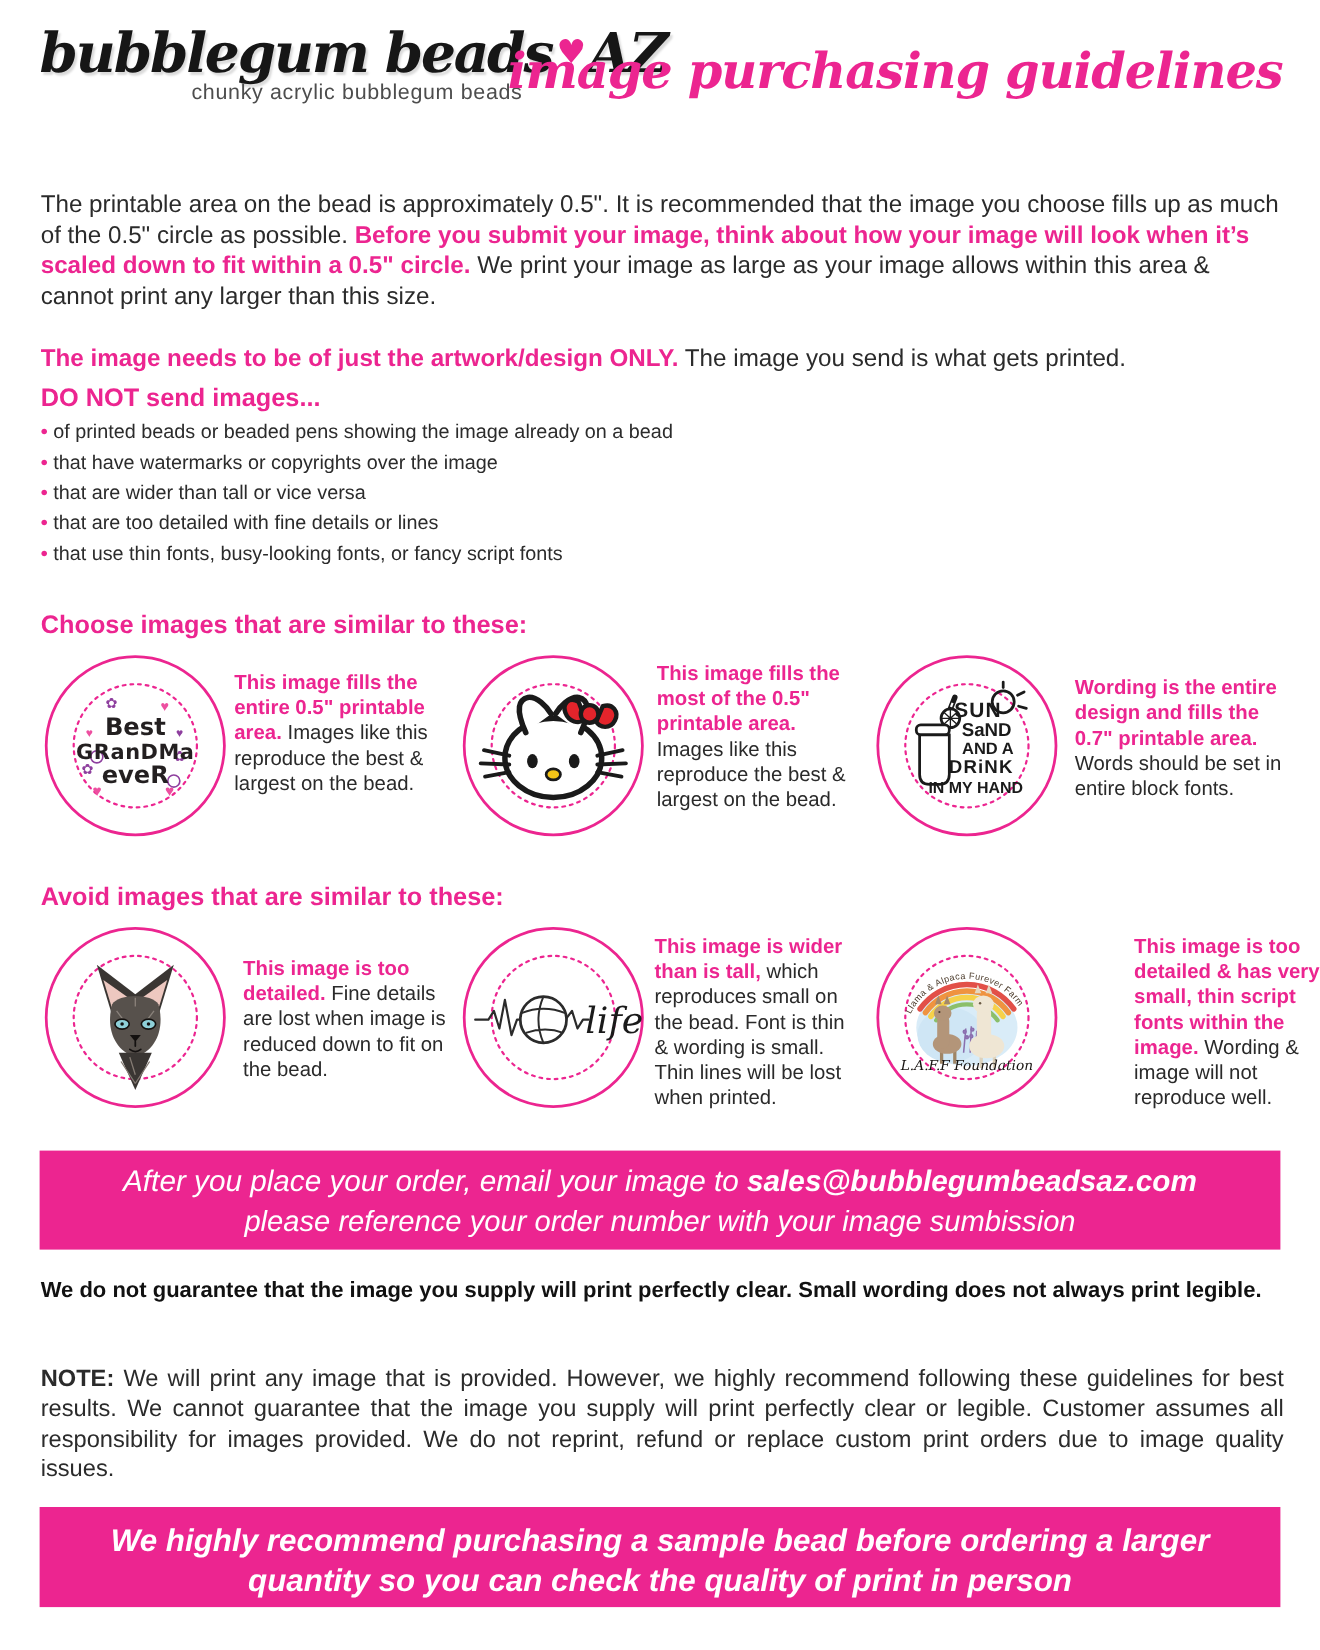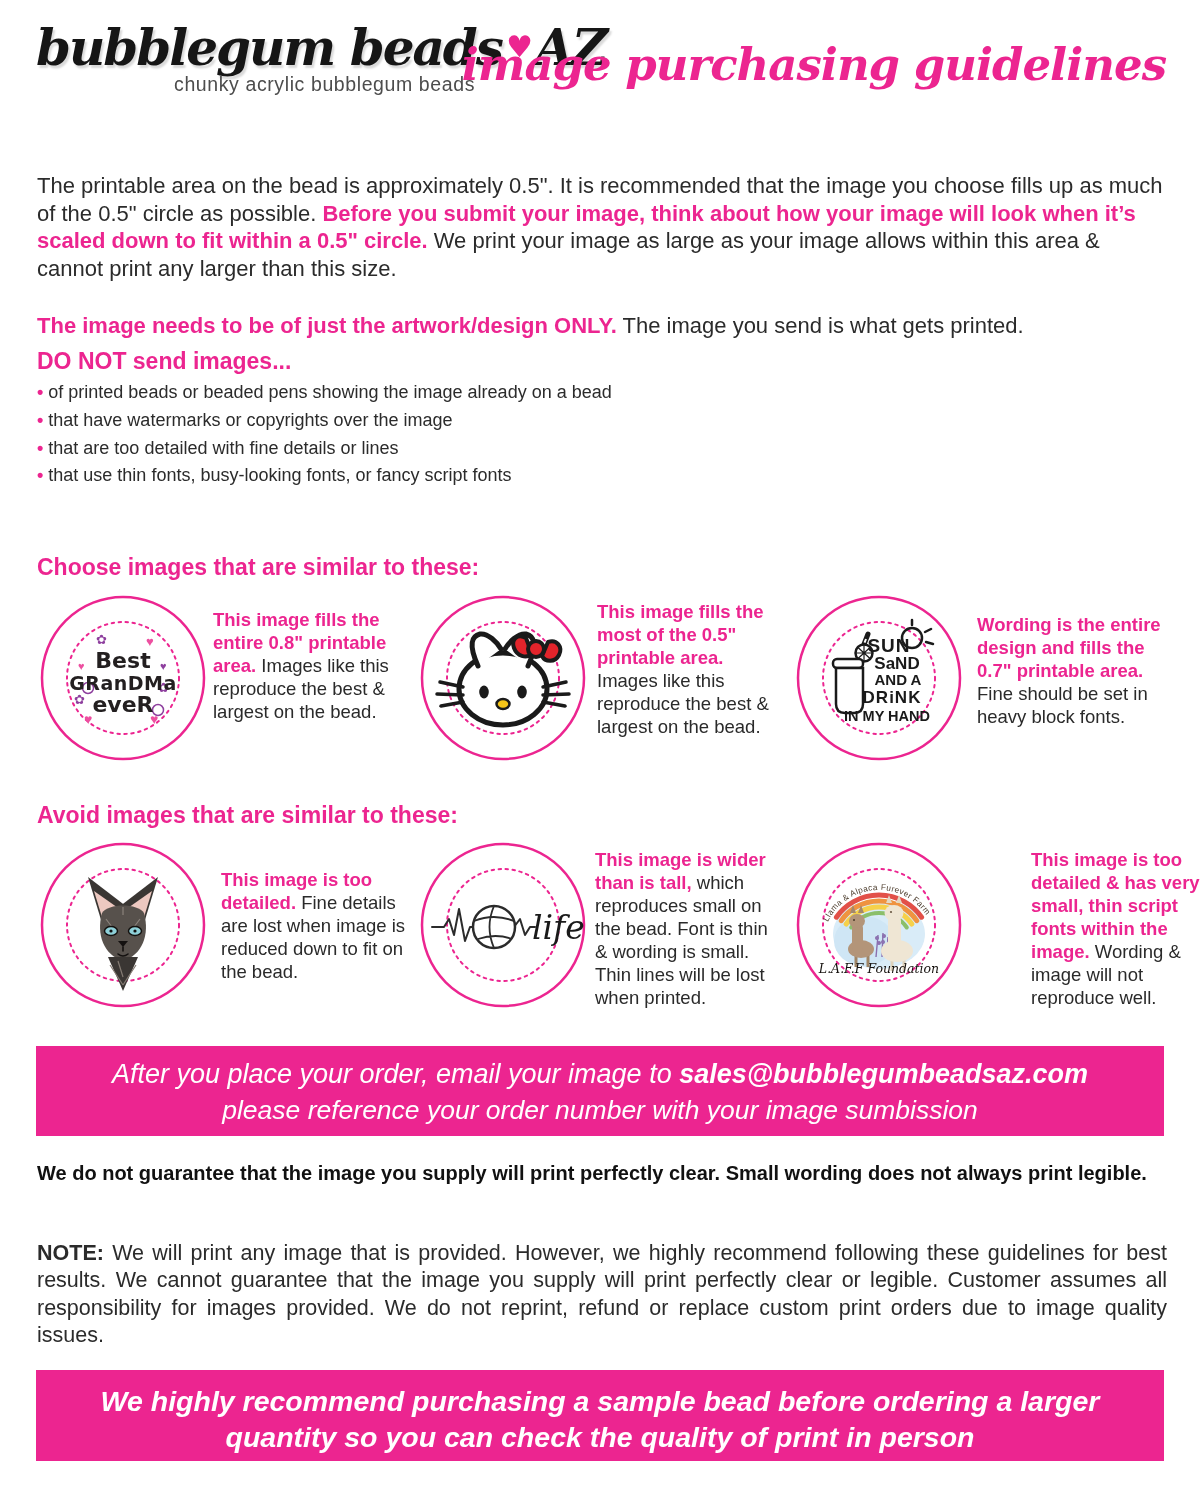--- a/index.html
+++ b/index.html
@@ -76,20 +76,21 @@
   </div>
   <h1 class="page-title">image purchasing guidelines</h1>
 
   <p class="copy p1"><span>The printable area on the bead is approximately 0.5". It is recommended that the image you choose fills up as much of the 0.5" circle as possible. </span><span class="pinkbold">Before you submit your image, think about how your image will look when it’s scaled down to fit within a 0.5" circle.</span><span> We print your image as large as your image allows within this area &amp; cannot print any larger than this size.</span></p>
   <p class="copy p2"><span class="pinkbold">The image needs to be of just the artwork/design ONLY.</span><span> The image you send is what gets printed.</span></p>
 
   <h2 class="sec-h donot-h">DO NOT send images...</h2>
   <ul class="donot-list">
     <li>of printed beads or beaded pens showing the image already on a bead</li>
     <li>that have watermarks or copyrights over the image</li>
+    <li>that are wider than tall or vice versa</li>
     <li>that are too detailed with fine details or lines</li>
     <li>that use thin fonts, busy-looking fonts, or fancy script fonts</li>
   </ul>
 
   <h2 class="sec-h choose-h">Choose images that are similar to these:</h2>
 
   <svg class="bead r1 c1" viewBox="0 0 170 172">
     <circle cx="85" cy="86" r="81" fill="#fff" stroke="#EC2590" stroke-width="2.5"></circle>
     <circle cx="85" cy="86" r="56" fill="none" stroke="#EC2590" stroke-width="2" stroke-dasharray="2.5,4.5" stroke-linecap="round"></circle>
     <g>
@@ -103,21 +104,21 @@
       <text x="112" y="132" font-size="14" fill="#ED4FA0">♥</text>
       <circle cx="50" cy="96" r="5.5" fill="none" stroke="#8E3F9E" stroke-width="1.5"></circle>
       <circle cx="120" cy="118" r="5.5" fill="none" stroke="#8E3F9E" stroke-width="1.5"></circle>
     </g>
     <g font-family="DejaVu Sans, sans-serif" font-weight="bold" fill="#231F20" text-anchor="middle">
       <text x="85" y="76" font-size="22">Best</text>
       <text x="85" y="98" font-size="19" letter-spacing="0.5">GRanDMa</text>
       <text x="85" y="120" font-size="22">eveR</text>
     </g>
   </svg>
-  <div class="cap cap1"><span class="capb">This image fills the entire 0.8" printable area.</span><span> Images like this reproduce the best &amp; largest on the bead.</span></div>
+  <div class="cap cap1"><span class="capb">This image fills the entire 0.5" printable area.</span><span> Images like this reproduce the best &amp; largest on the bead.</span></div>
 
   <svg class="bead r1 c2" viewBox="0 0 170 172">
     <circle cx="85" cy="86" r="81" fill="#fff" stroke="#EC2590" stroke-width="2.5"></circle>
     <circle cx="85" cy="86" r="56" fill="none" stroke="#EC2590" stroke-width="2" stroke-dasharray="2.5,4.5" stroke-linecap="round"></circle>
     <g>
       <ellipse cx="85" cy="97" rx="44" ry="36" fill="#fff" stroke="#1a1a1a" stroke-width="5"></ellipse>
       <path d="M60,74 C50,52 54,44 62,42 C70,41 79,50 83,57" fill="#fff" stroke="#1a1a1a" stroke-width="5" stroke-linecap="round"></path>
       <path d="M110,74 C120,52 116,44 108,42 C100,41 91,50 87,57" fill="#fff" stroke="#1a1a1a" stroke-width="5" stroke-linecap="round"></path>
       <g fill="#E3242B" stroke="#1a1a1a" stroke-width="4" stroke-linejoin="round">
         <path d="M108,46 C99,41 93,48 96,56 C99,64 108,67 114,62 Z"></path>
@@ -157,21 +158,21 @@
       <path d="M42,76 L42,112 Q42,121 51,121 L60,121 Q69,121 69,112 L69,76 Z" fill="#fff" stroke="#1a1a1a" stroke-width="2.5"></path>
     </g>
     <g font-family="Liberation Sans, sans-serif" font-weight="bold" fill="#1a1a1a" text-anchor="middle">
       <text x="95" y="60" font-size="19" letter-spacing="1">SUN</text>
       <text x="103" y="77" font-size="17">SaND</text>
       <text x="104" y="93" font-size="15">AND A</text>
       <text x="98" y="111" font-size="17" letter-spacing="1">DRiNK</text>
       <text x="93" y="129" font-size="14.5">IN MY HAND</text>
     </g>
   </svg>
-  <div class="cap cap3"><span class="capb">Wording is the entire design and fills the 0.7" printable area.</span><span> Fine should be set in heavy block fonts.</span></div>
+  <div class="cap cap3"><span class="capb">Wording is the entire design and fills the 0.7" printable area.</span><span> Words should be set in entire block fonts.</span></div>
 
   <h2 class="sec-h avoid-h">Avoid images that are similar to these:</h2>
 
   <svg class="bead r2 c1" viewBox="0 0 170 172">
     <circle cx="85" cy="86" r="81" fill="#fff" stroke="#EC2590" stroke-width="2.5"></circle>
     <circle cx="85" cy="86" r="56" fill="none" stroke="#EC2590" stroke-width="2" stroke-dasharray="2.5,4.5" stroke-linecap="round"></circle>
     <g>
       <polygon points="50,38 67,94 93,71" fill="#3a3633"></polygon>
       <polygon points="56,52 67,88 83,71" fill="#edc8c0"></polygon>
       <polygon points="120,38 103,94 77,71" fill="#3a3633"></polygon>

